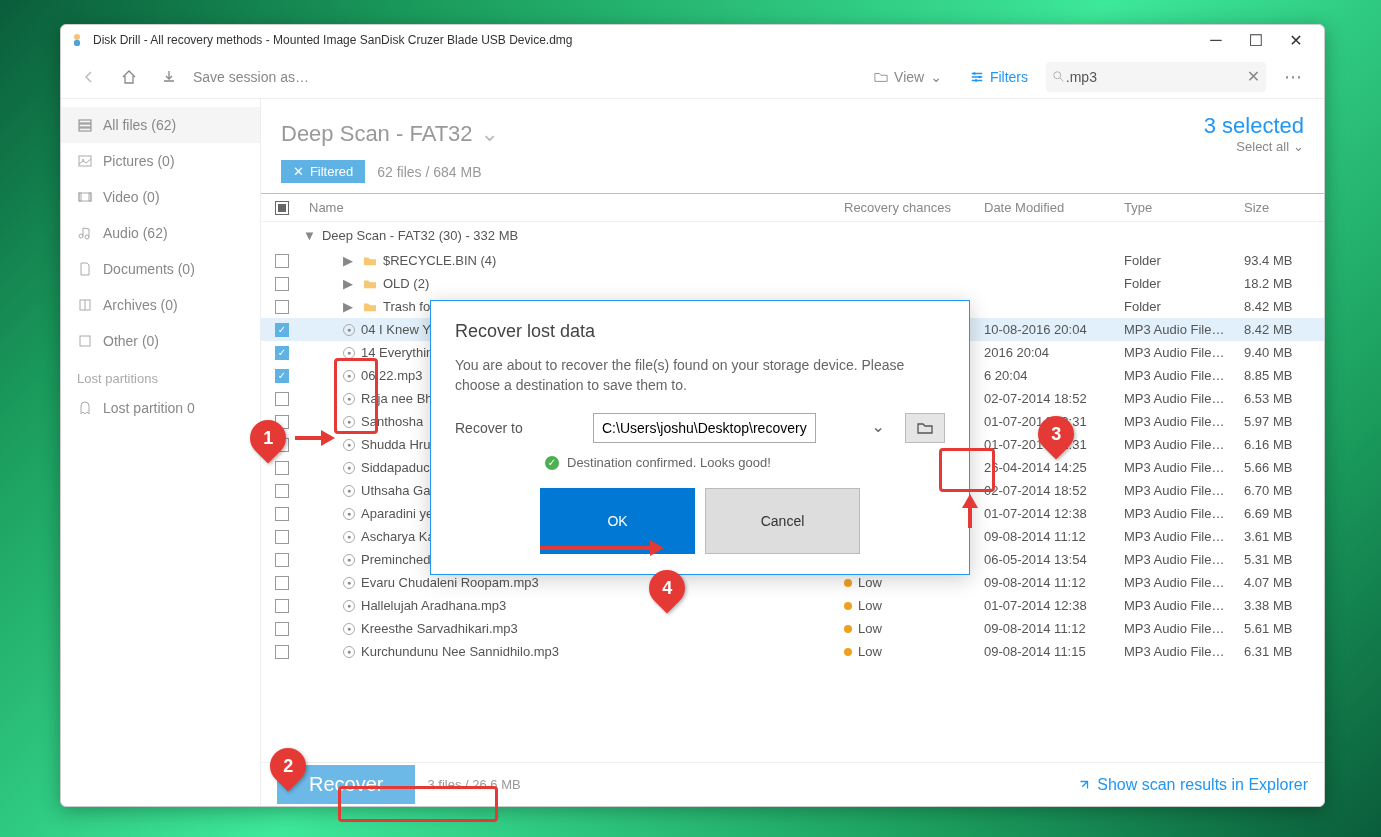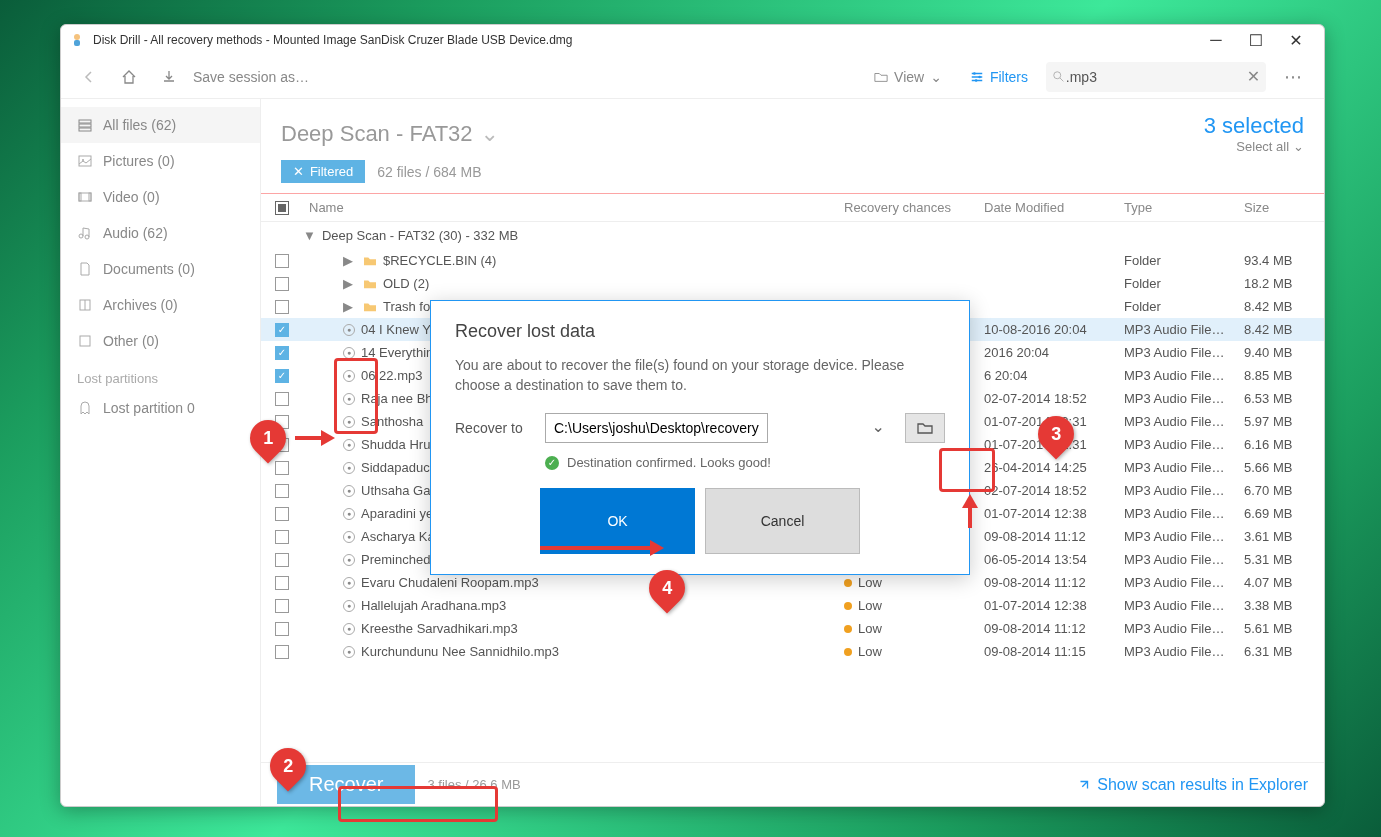--- a/index.html
+++ b/index.html
@@ -61,21 +61,21 @@
 .recover-btn { background:#6cb8e6; color:#fff; padding:8px 32px; font-size:20px; border:none; cursor:pointer;}
 .footer .info { margin-left:12px; color:#999; font-size:13px;}
 .footer .explorer-link { margin-left:auto; color:#2196F3; font-size:16px; display:flex; align-items:center; gap:6px; cursor:pointer;}
 .dialog { position:absolute; left:430px; top:300px; width:540px; background:#fff; border:1px solid #2196F3; box-shadow:0 4px 20px rgba(0,0,0,0.2); z-index:100;}
 .dialog .content { padding:20px 24px;}
 .dialog h2 { font-size:18px; font-weight:400; color:#444; margin-bottom:14px;}
 .dialog p { font-size:14px; color:#666; line-height:1.4; margin-bottom:18px;}
 .dialog .recover-to { display:flex; align-items:center; gap:10px; margin-bottom:12px;}
 .dialog .recover-to label { font-size:14px; color:#555; width:80px;}
 .dialog select { flex:1; padding:6px 8px; border:1px solid #aaa; font-size:14px; background:#fff; -webkit-appearance:none; appearance:none;}
-.dialog .select-wrap { flex:1; position:relative;}
+.dialog .select-wrap { flex:1; position:relative;margin-left:48px;}
 .dialog .select-wrap::after { content:'⌄'; position:absolute; right:10px; top:4px; color:#666; pointer-events:none; font-size:16px;}
 .dialog .browse-btn { width:40px; height:30px; background:#e5e5e5; border:1px solid #bbb; display:flex; align-items:center; justify-content:center; cursor:pointer;}
 .dialog .confirm { display:flex; align-items:center; gap:8px; font-size:13px; color:#666; margin-left:90px; margin-bottom:18px;}
 .dialog .confirm .check { width:14px; height:14px; background:#4caf50; border-radius:50%; color:#fff; font-size:10px; display:flex; align-items:center; justify-content:center;}
 .dialog .buttons { display:flex; gap:10px; justify-content:center;}
 .dialog .ok-btn { background:#0078d4; color:#fff; border:none; padding:8px 0; width:155px; font-size:14px; cursor:pointer;}
 .dialog .cancel-btn { background:#ddd; color:#333; border:1px solid #bbb; padding:24px 0; width:155px; font-size:14px; cursor:pointer;}
 .annot { position:absolute; z-index:200; pointer-events:none;}
 .annot-box { border:3px solid #e53935; border-radius:4px;}
 .annot-badge { width:36px; height:36px; background:#e53935; border-radius:50% 50% 50% 0; transform:rotate(-45deg); display:flex; align-items:center; justify-content:center; box-shadow:0 2px 4px rgba(0,0,0,0.3);}

